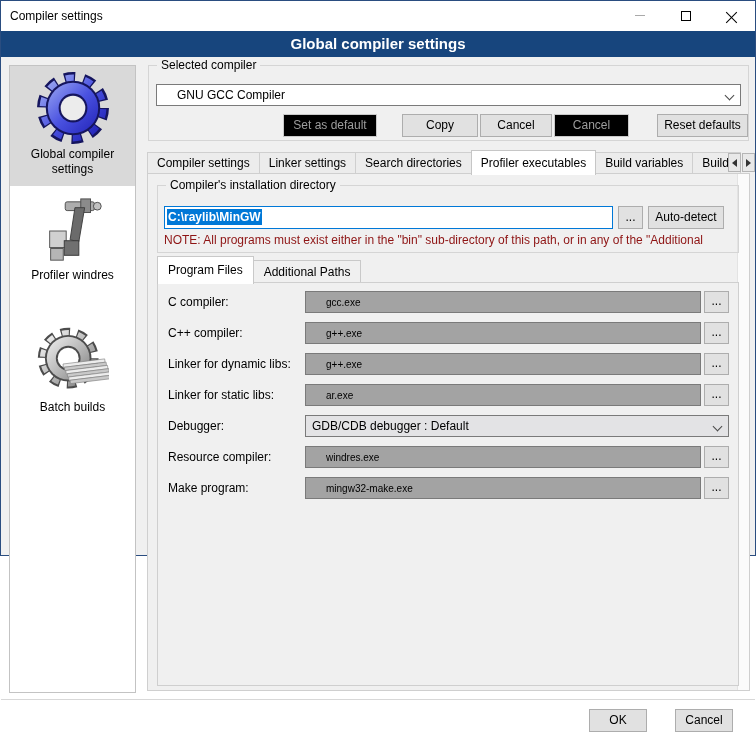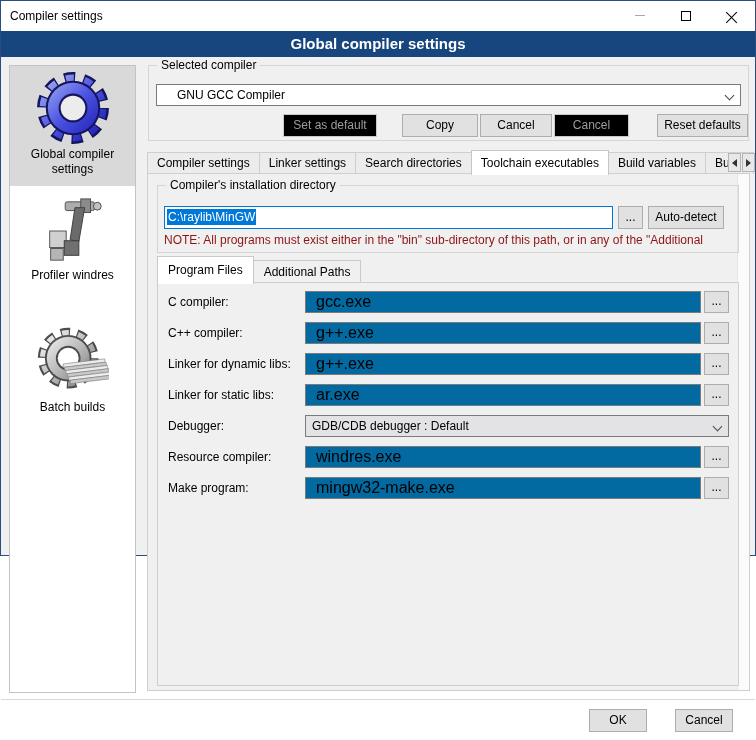--- a/index.html
+++ b/index.html
@@ -57,36 +57,36 @@
   .tab.clip { width:49px; overflow:hidden; padding-right:0; }
   .tab-arrows { position:absolute; left:727px; top:152px; display:flex; gap:1px; z-index:4; }
   .arrow-btn { width:13px; height:19px; background:#e8e8e8; border:1px solid #b5b5b5; display:flex; align-items:center; justify-content:center; }
   .tri-l { width:0; height:0; border-top:4px solid transparent; border-bottom:4px solid transparent; border-right:5px solid #333; }
   .tri-r { width:0; height:0; border-top:4px solid transparent; border-bottom:4px solid transparent; border-left:5px solid #333; }
 
   .tab-page { position:absolute; left:146px; top:172px; width:603px; height:518px; background:#f0f0f0; border:1px solid #cfcfcf; z-index:1; }
   .vscroll { position:absolute; top:0; right:0; width:12px; height:100%; background:#fbfbfb; border-left:1px solid #e3e3e3; }
 
   
-  .dir-input { position:absolute; left:6px; top:20px; width:449px; height:23px; background:#fff; border:1px solid #0078d7; line-height:21px; padding-left:2px; overflow:hidden; white-space:nowrap; }
+  .dir-input { position:absolute; left:6px; top:20px; width:449px; height:23px; background:#fff; border:1px solid #0078d7; line-height:21px; padding-left:2px; overflow:hidden; white-space:nowrap;font-weight:bold; }
   .dir-input .sel { background:#0078d7; color:#fff; padding:1px 1px; }
   .b-browse-dir { left:460px; top:20px; width:25px; height:23px; }
   .b-auto { left:490px; top:20px; width:76px; height:23px; }
   .note { position:absolute; left:6px; top:47px; width:570px; color:#8e1414; white-space:nowrap; overflow:hidden; }
 
   
   .itabs { position:absolute; left:9px; top:80px; height:29px; display:flex; align-items:flex-end; }
   .itab { height:23px; background:#f0f0f0; border:1px solid #c9c9c9; border-bottom:none; padding:0 10px; line-height:22px; white-space:nowrap; }
   .itab + .itab { margin-left:-1px; }
   .itab.active { height:28px; background:#fff; line-height:27px; margin-bottom:-1px; z-index:3; position:relative; }
   .inner-page { position:absolute; left:9px; top:108px; width:582px; height:404px; background:#f0f0f0; border:1px solid #cfcfcf; z-index:1; }
 
   .frow { position:absolute; left:0; width:100%; height:22px; }
   .frow .flabel { position:absolute; left:10px; line-height:22px; }
-  .finput { position:absolute; left:147px; width:396px; height:22px; background:#0369a1; border:1px solid #7a7a7a; font-family:"Liberation Sans",sans-serif; font-size:16px; padding-left:10px; color:#000; }
+  .finput { position:absolute; left:147px; width:396px; height:22px; background:#a3a3a3; border:1px solid #7a7a7a; font-family:"Liberation Sans",sans-serif; font-size:10px; padding-left:20px; color:#000; }
   .fbrowse { left:546px; top:0; width:25px; height:22px; line-height:19px; }
   .fcombo { left:147px; width:424px; height:22px; background:#e3e3e5; line-height:20px; }
 
   
   .sep { position:absolute; left:0; top:698px; width:754px; height:1px; background:#d8d8d8; }
   .sep2 { position:absolute; left:0; top:699px; width:754px; height:1px; background:#ffffff; }
   .b-ok { left:588px; top:708px; width:58px; }
   .b-cancel { left:674px; top:708px; width:58px; }
   .grip { position:absolute; right:5px; bottom:5px; width:2px; height:2px; background:#a5a5a5;
           box-shadow:-4px 0 0 #a5a5a5, -8px 0 0 #a5a5a5, 0 -4px 0 #a5a5a5, -4px -4px 0 #a5a5a5, 0 -8px 0 #a5a5a5; }
@@ -190,21 +190,21 @@
       <div class="btn b-ren">Cancel</div>
       <div class="btn disabled b-del">Cancel</div>
       <div class="btn b-reset">Reset defaults</div>
     </div>
   </div>
 
   <div class="tabs">
     <div class="tab">Compiler settings</div>
     <div class="tab">Linker settings</div>
     <div class="tab">Search directories</div>
-    <div class="tab active">Toolchain executables</div>
+    <div class="tab active">Profiler executables</div>
     <div class="tab">Build variables</div>
     <div class="tab clip">Build o</div>
   </div>
   <div class="tab-arrows">
     <div class="arrow-btn">
         <span class="tri-l"></span>
       </div>
     <div class="arrow-btn">
         <span class="tri-r"></span>
       </div>

